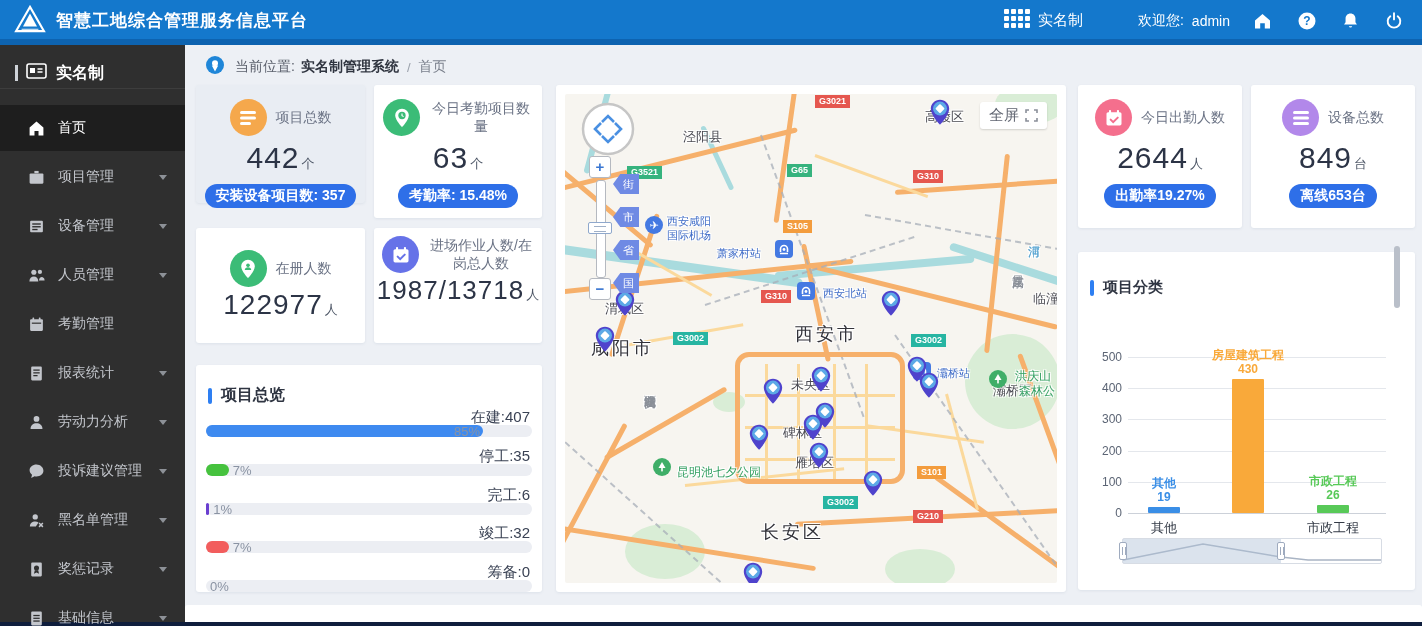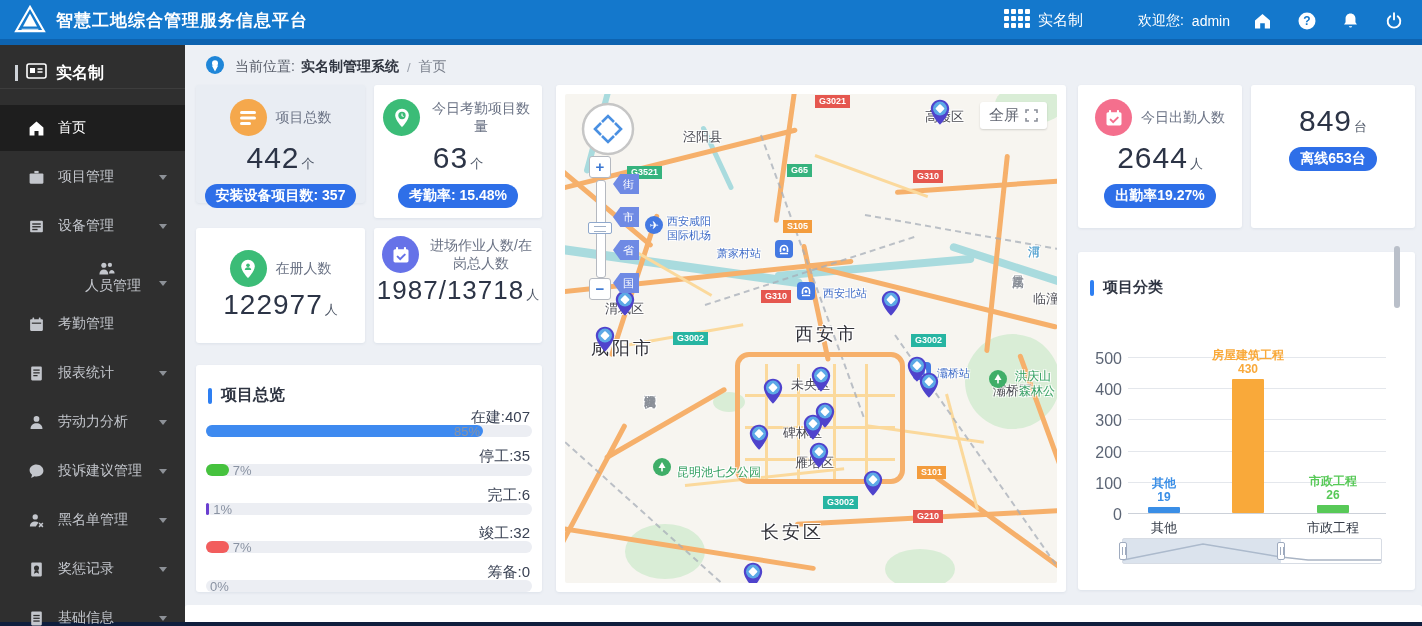--- a/index.html
+++ b/index.html
@@ -45,21 +45,21 @@
   .cpill{display:inline-block;margin-top:9px;background:#2e6fe8;color:#fff;font-size:14px;font-weight:bold;padding:3px 11px;border-radius:13px;white-space:nowrap;}
   .p-head{position:absolute;display:flex;align-items:center;}
   .p-bar{width:4px;height:16px;background:#2e7ff2;border-radius:2px;}
   .p-title{font-size:15px;font-weight:bold;color:#2f3542;margin-left:9px;}
   
   .ov-label{position:absolute;right:12px;font-size:15px;color:#3a4254;}
   .ov-track{position:absolute;left:10px;width:326px;height:12px;background:#eceef3;border-radius:6px;}
   .ov-fill{height:12px;border-radius:6px;}
   .ov-pct{position:absolute;top:-1px;font-size:13px;color:#8a93a3;white-space:nowrap;}
   
-  .ytick{position:absolute;width:32px;text-align:right;font-size:16px;color:#5c6575;}
+  .ytick{position:absolute;width:32px;text-align:right;font-size:12px;color:#5c6575;}
   .gline{position:absolute;height:1px;background:#e4e7ec;}
   .gline.zero{background:#ccd1d9;}
   .bar{position:absolute;border-radius:1px;}
   .bar-lab{position:absolute;width:120px;text-align:center;font-size:12px;line-height:1.15;font-weight:bold;}
   .xlab{position:absolute;width:90px;text-align:center;font-size:13px;color:#333a46;}
   .dz{position:absolute;left:44px;top:286px;width:258px;height:24px;background:#fff;border:1px solid #d7dce4;border-radius:2px;}
   .dz-sel{position:absolute;left:0;top:0;width:158px;height:24px;background:rgba(176,192,214,.45);}
   .dz-h{position:absolute;top:3px;width:8px;height:18px;background:#fff;border:1px solid #9fabbf;border-radius:2px;box-sizing:border-box;}
   .dz-h:before{content:"";position:absolute;left:2px;top:4px;width:2px;height:8px;border-left:1px solid #9fabbf;border-right:1px solid #9fabbf;}
   
@@ -194,21 +194,21 @@
             <svg width="17" height="17" viewBox="0 0 16 16" fill="currentColor">
               <rect x="2" y="2.5" width="12" height="11" rx="1"></rect>
               <rect x="4" y="5" width="8" height="1.3" fill="#2f2f2f"></rect>
               <rect x="4" y="7.6" width="8" height="1.3" fill="#2f2f2f"></rect>
               <rect x="4" y="10.2" width="5" height="1.3" fill="#2f2f2f"></rect>
             </svg>
           </span>
           <span class="sb-txt">设备管理</span>
           <i class="caret"></i>
         </div>
-        <div class="sb-item" style="top: 215px; flex-direction: column;">
+        <div class="sb-item" style="top: 207px;">
           <span class="sb-ic">
             <svg width="17" height="17" viewBox="0 0 16 16" fill="currentColor">
               <circle cx="5.5" cy="5" r="2.4"></circle>
               <circle cx="11.2" cy="4.6" r="2"></circle>
               <path d="M1.3 13.6c0-3 1.9-4.6 4.2-4.6s4.2 1.6 4.2 4.6z"></path>
               <path d="M10.3 12.6c.4-2.4 1.9-3.4 3.4-3 1.2.3 1.9 1.4 1.9 3z"></path>
             </svg>
           </span>
           <span class="sb-txt">人员管理</span>
           <i class="caret"></i>
@@ -373,20 +373,30 @@
             <path d="M8 14l3 3 5.5-5.5" stroke="currentColor" stroke-width="2.4" fill="none" stroke-linecap="round"></path>
           </svg>
         </span>
       <span class="clabel">今日出勤人数</span>
     </div>
     <div class="cval"><span>2644</span><span class="cunit">人</span></div>
     <div><span class="cpill">出勤率19.27%</span></div>
   </div>
 
   <div class="card" style="left:1251px;top:85px;width:164px;height:143px">
+    <div class="card-top">
+      <span class="cicon" style="background:#b288ea">
+          <svg width="20" height="20" viewBox="0 0 20 20">
+            <rect x="2" y="3" width="16" height="3" rx="1.5" fill="#fff"></rect>
+            <rect x="2" y="8.5" width="16" height="3" rx="1.5" fill="#fff"></rect>
+            <rect x="2" y="14" width="16" height="3" rx="1.5" fill="#fff"></rect>
+          </svg>
+        </span>
+      <span class="clabel">设备总数</span>
+    </div>
     <div class="cval"><span>849</span><span class="cunit">台</span></div>
     <div><span class="cpill">离线653台</span></div>
   </div>
 
   <div class="panel" style="left:196px;top:365px;width:346px;height:227px;overflow:hidden">
     <div class="p-head" style="left:12px;top:20px">
       <span class="p-bar"></span>
       <span class="p-title" style="font-size:16px">项目总览</span>
     </div>
     <div id="ov-rows" style="position:absolute;left:0;top:0;width:100%;height:100%">

